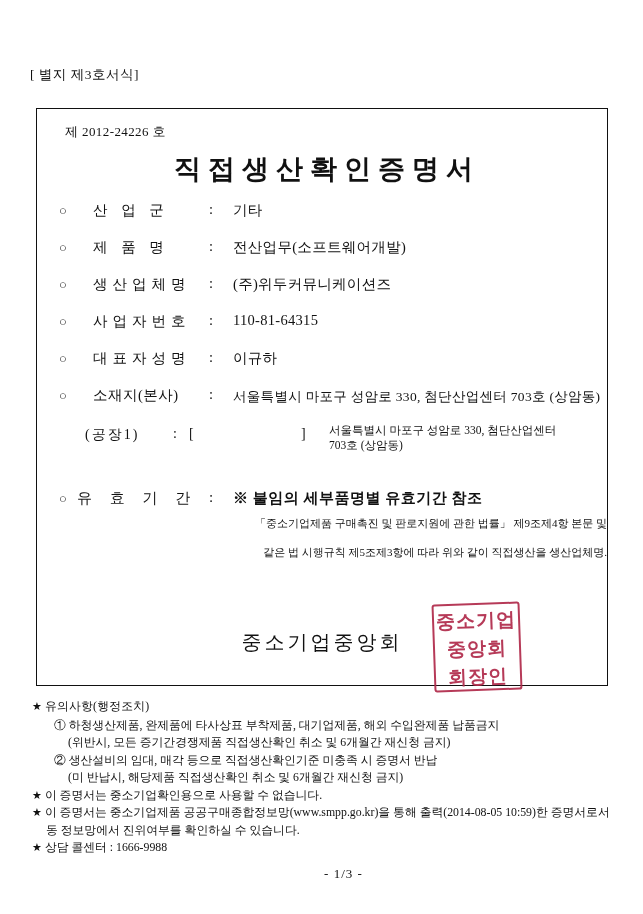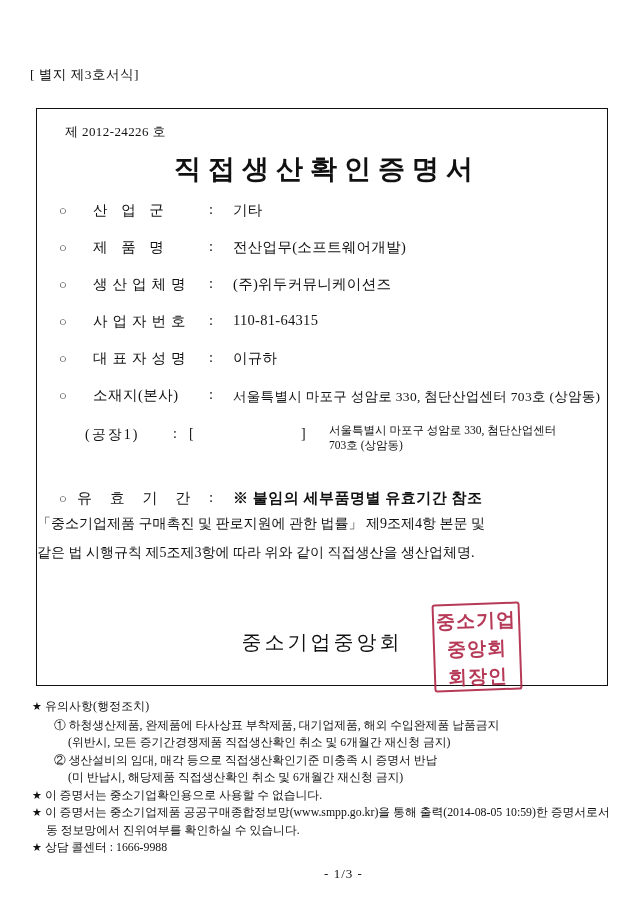--- a/index.html
+++ b/index.html
@@ -168,22 +168,22 @@
     left: 196px;
     top: 0;
     font-weight: bold;
     letter-spacing: 0.5px;
   }
   .legal {
     position: absolute;
     left: 0;
     right: 0;
     top: 400px;
-    text-align: left;
-    font-size: 14px;
+    text-align: right;
+    font-size: 11px;
     line-height: 29px;
   }
   .print-date {
     position: absolute;
     left: 0;
     right: 0;
     top: 470px;
     text-align: center;
     font-size: 15px;
     letter-spacing: 0.6px;

